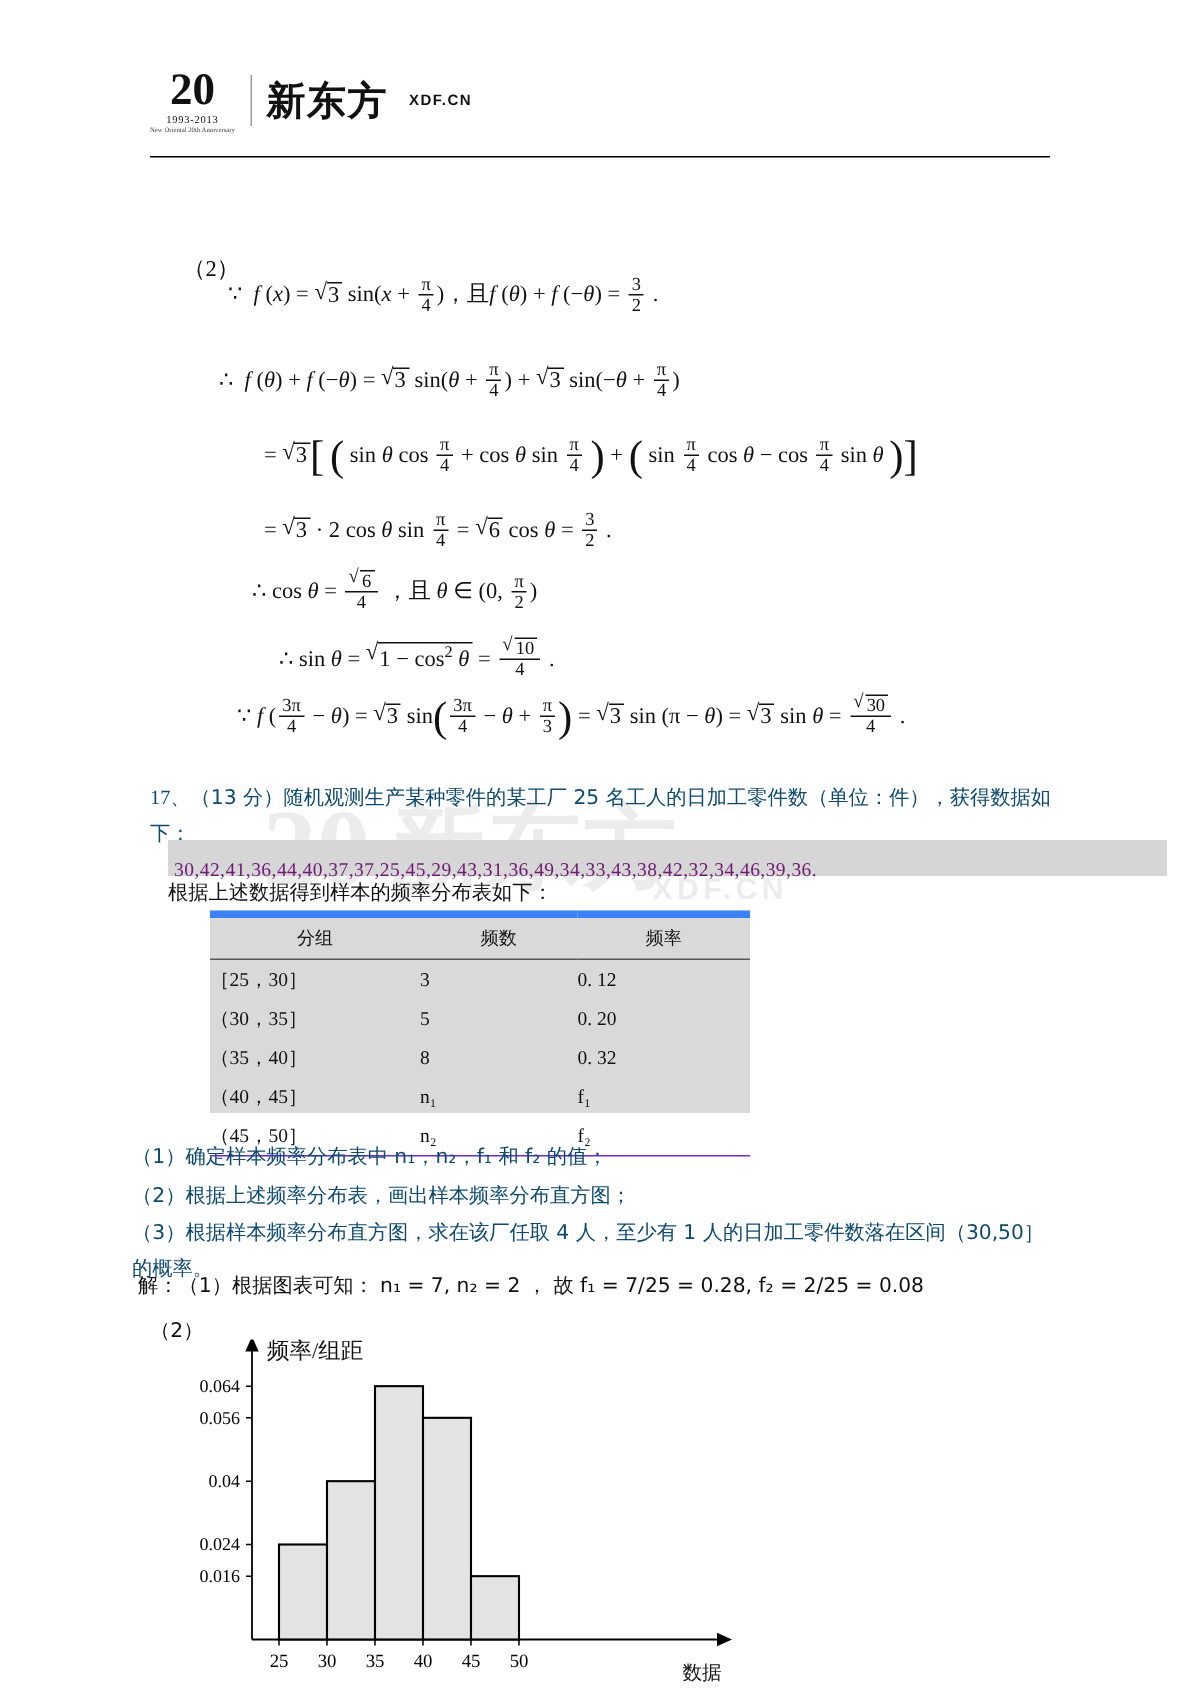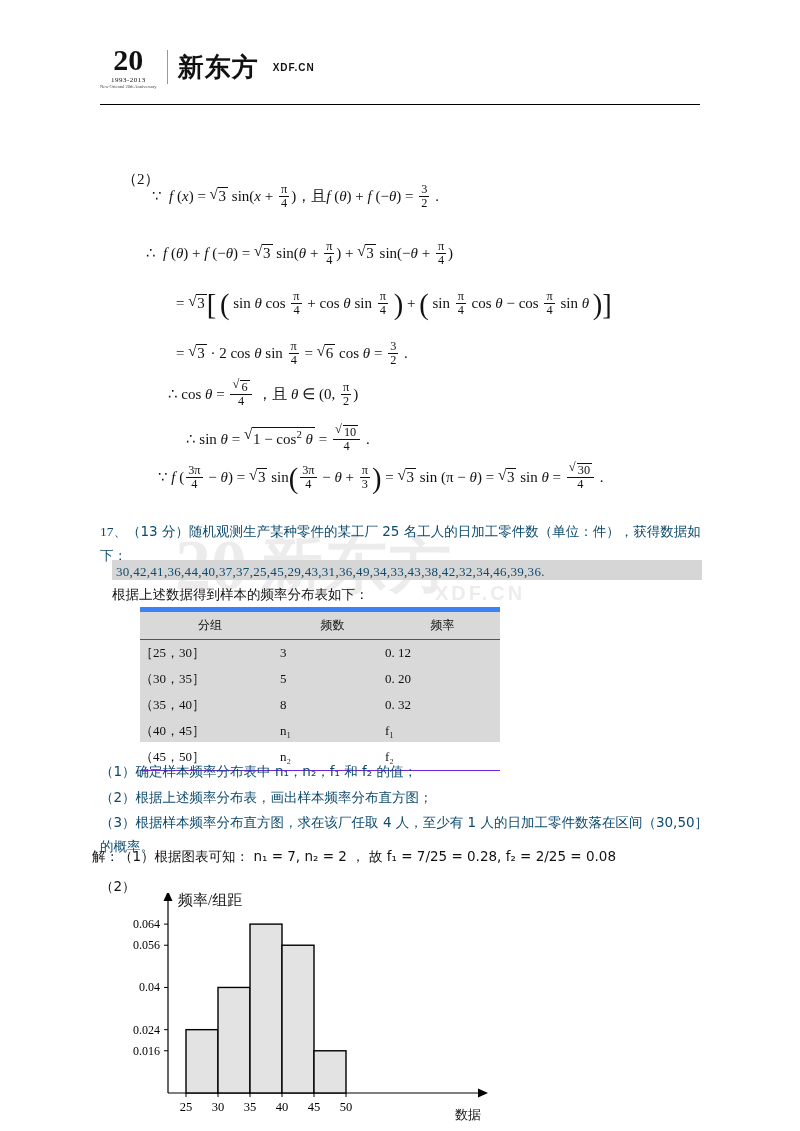--- a/index.html
+++ b/index.html
@@ -79,28 +79,28 @@
     position:absolute;
     font-family:"DejaVu Sans", sans-serif;
     font-size:13.5px;
     color:#0c4a6e;
     line-height:1.75;
   }
   .q17{left:100px;top:520px;width:610px;}
   .q17 .lbl{font-family:"Liberation Serif",serif;}
 
   .databar{
-    position:absolute;left:112px;top:560px;width:590px;height:20px;
+    position:absolute;left:112px;top:560px;width:666px;height:20px;
     background:#d6d6d6;
     font-family:"Liberation Serif", serif;
     font-size:13px;
     letter-spacing:0.3px;
-    padding:4px 4px;
+    padding:12px 4px;
     box-sizing:border-box;
-    color:#0c4a6e;
+    color:#701a75;
   }
 
   .afterdata{position:absolute;left:112px;top:586px;font-family:"DejaVu Sans",sans-serif;font-size:13.5px;}
 
   
   .tablebox{
     position:absolute;left:140px;top:607px;width:360px;height:135px;
     background:#d9d9d9;
   }
   table.freq{
@@ -110,21 +110,21 @@
   }
   table.freq th{
     font-weight:normal;padding:5px 0 5px 0;text-align:center;
     border-bottom:1px solid #555;border-top:5px solid #3b82f6;
   }
   table.freq td{
     padding:4px 0;text-align:left;font-family:"Liberation Serif",serif;font-size:13px;
   }
   table.freq tr.last td{border-bottom:1px solid #6d28d9;}
 
-  .qlist{position:absolute;left:100px;top:760px;width:615px;}
+  .qlist{position:absolute;left:88px;top:760px;width:615px;}
   .qlist p{margin:0 0 2px 0;text-indent:0;}
 
   .solline{position:absolute;left:92px;top:848px;font-family:"DejaVu Sans",sans-serif;font-size:13.5px;text-align:right;}
   .sol2{position:absolute;left:100px;top:878px;font-family:"DejaVu Sans",sans-serif;font-size:13.5px;}
 
   
   .chart{position:absolute;left:100px;top:893px;width:420px;height:230px;}
   .chart svg{display:block;}
   .chart-ylabel{
     position:absolute;left:78px;top:-2px;

